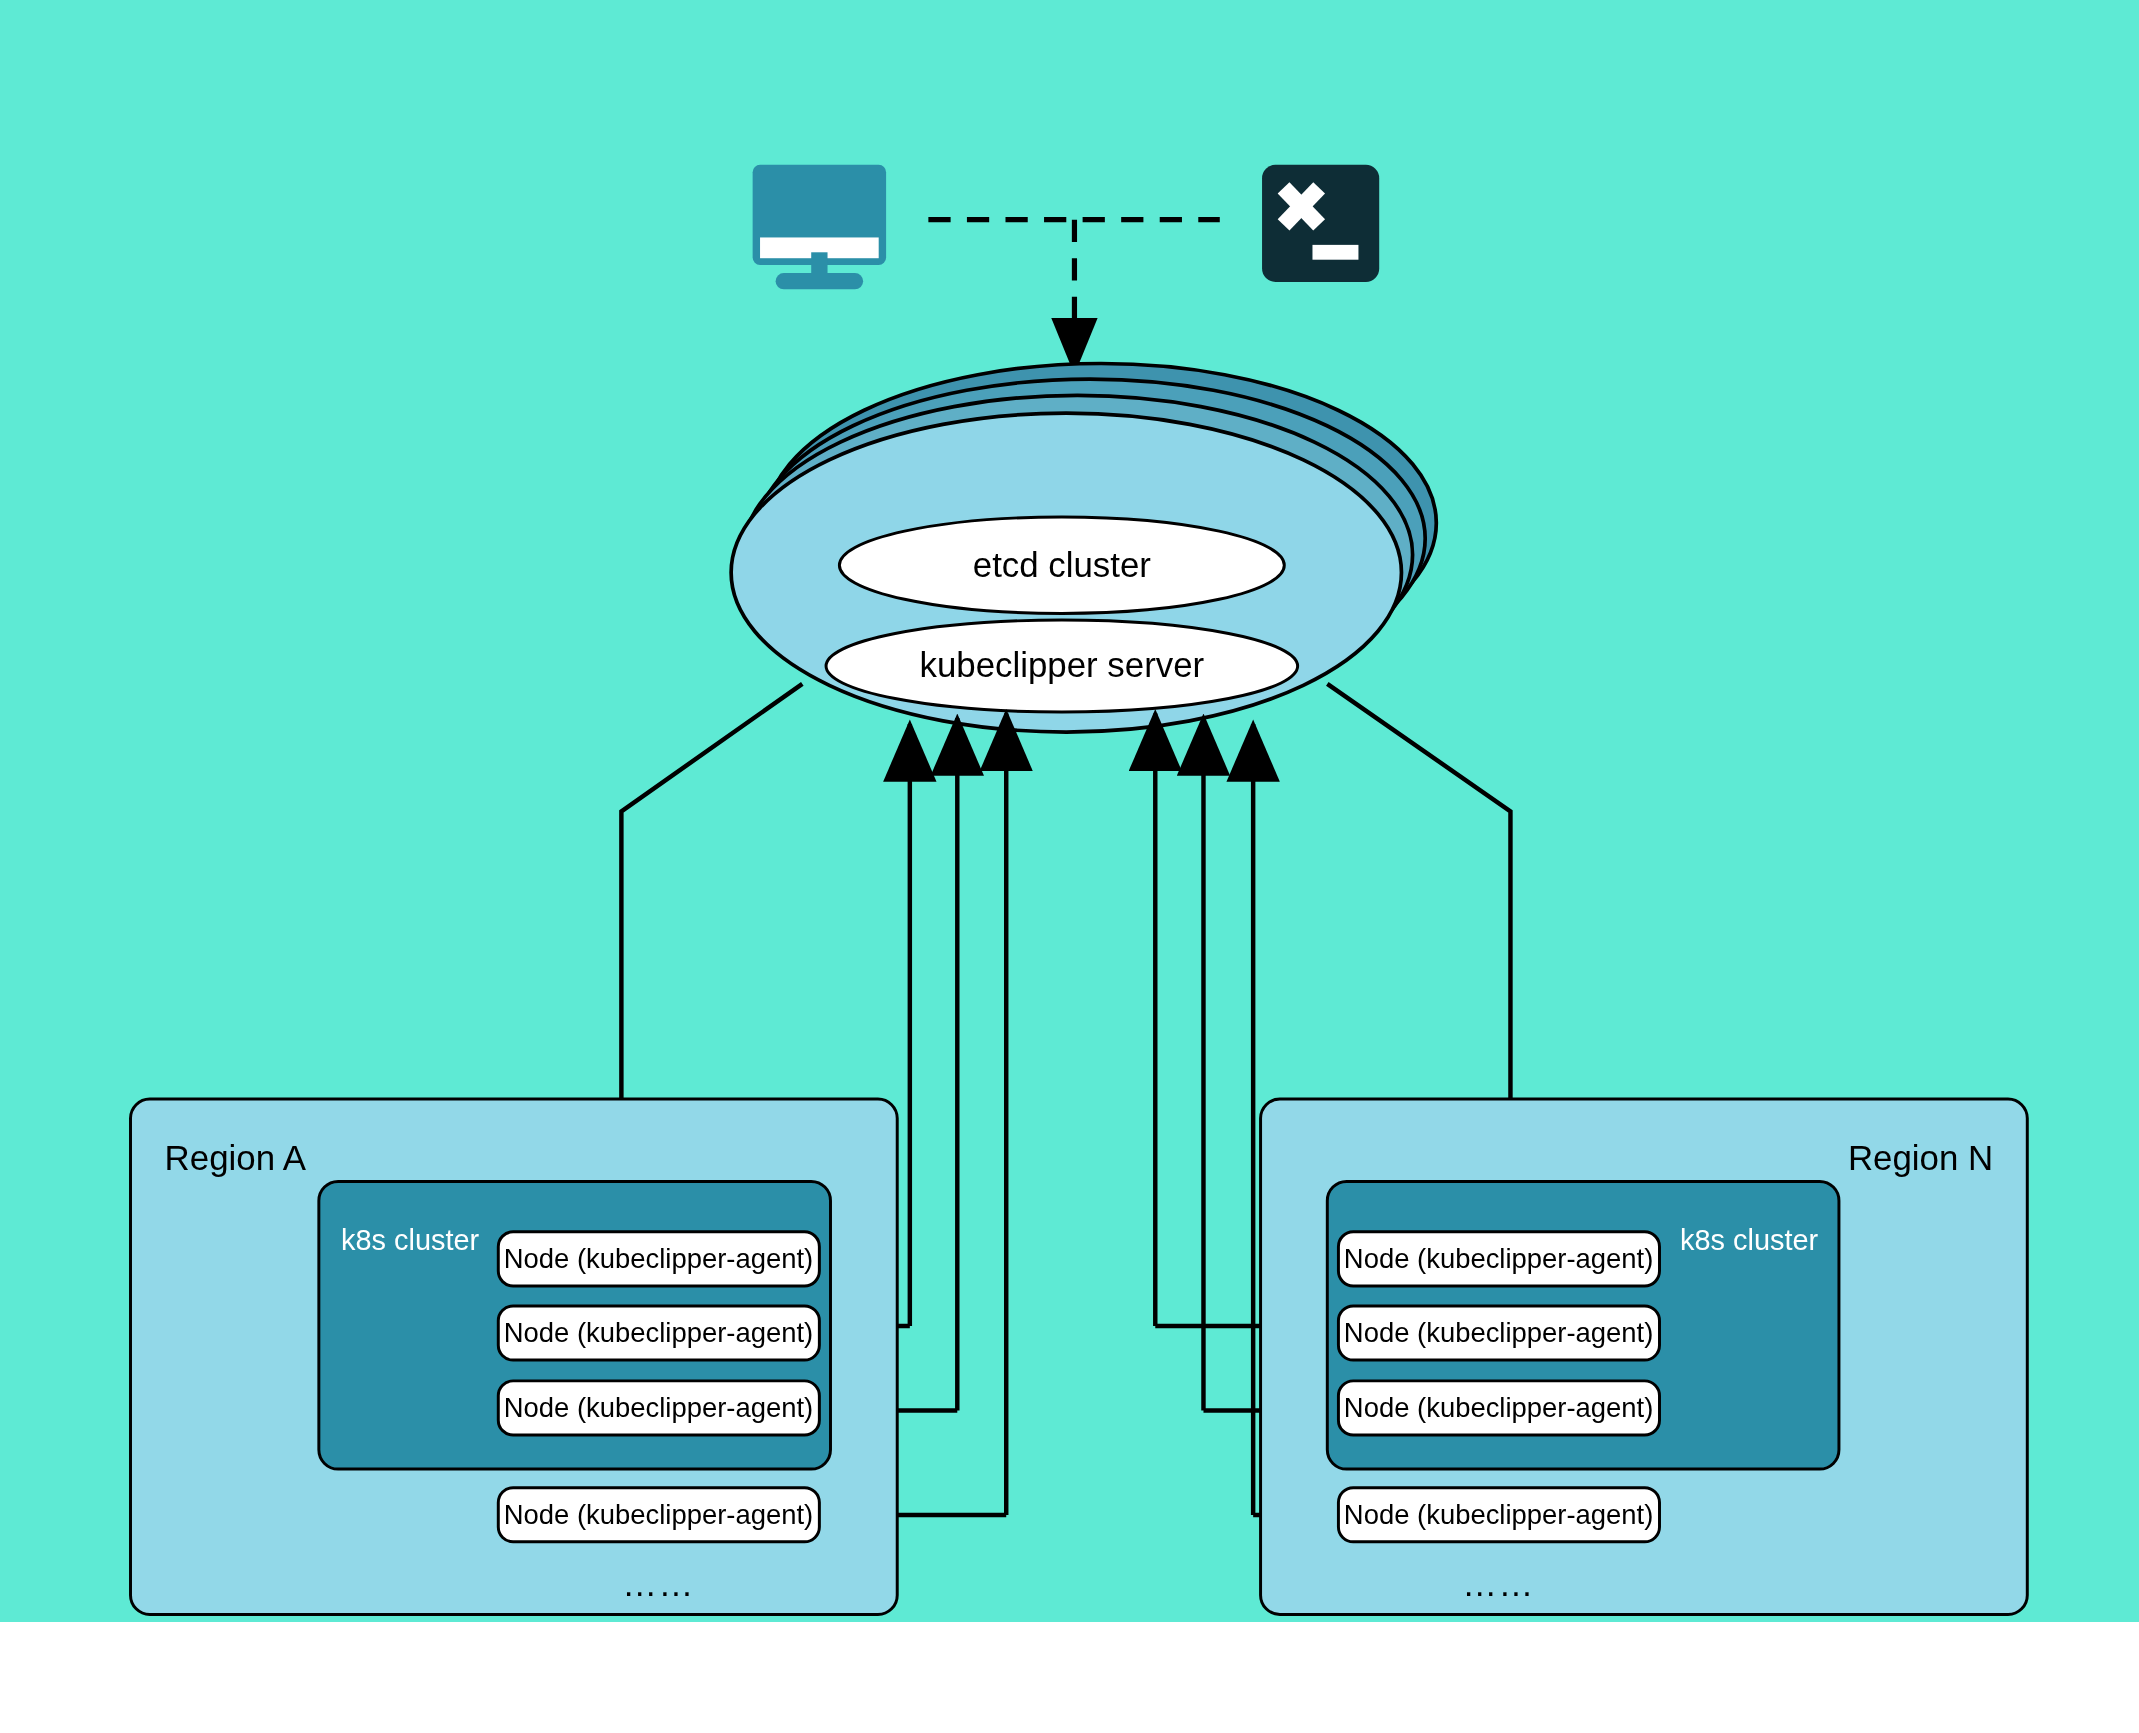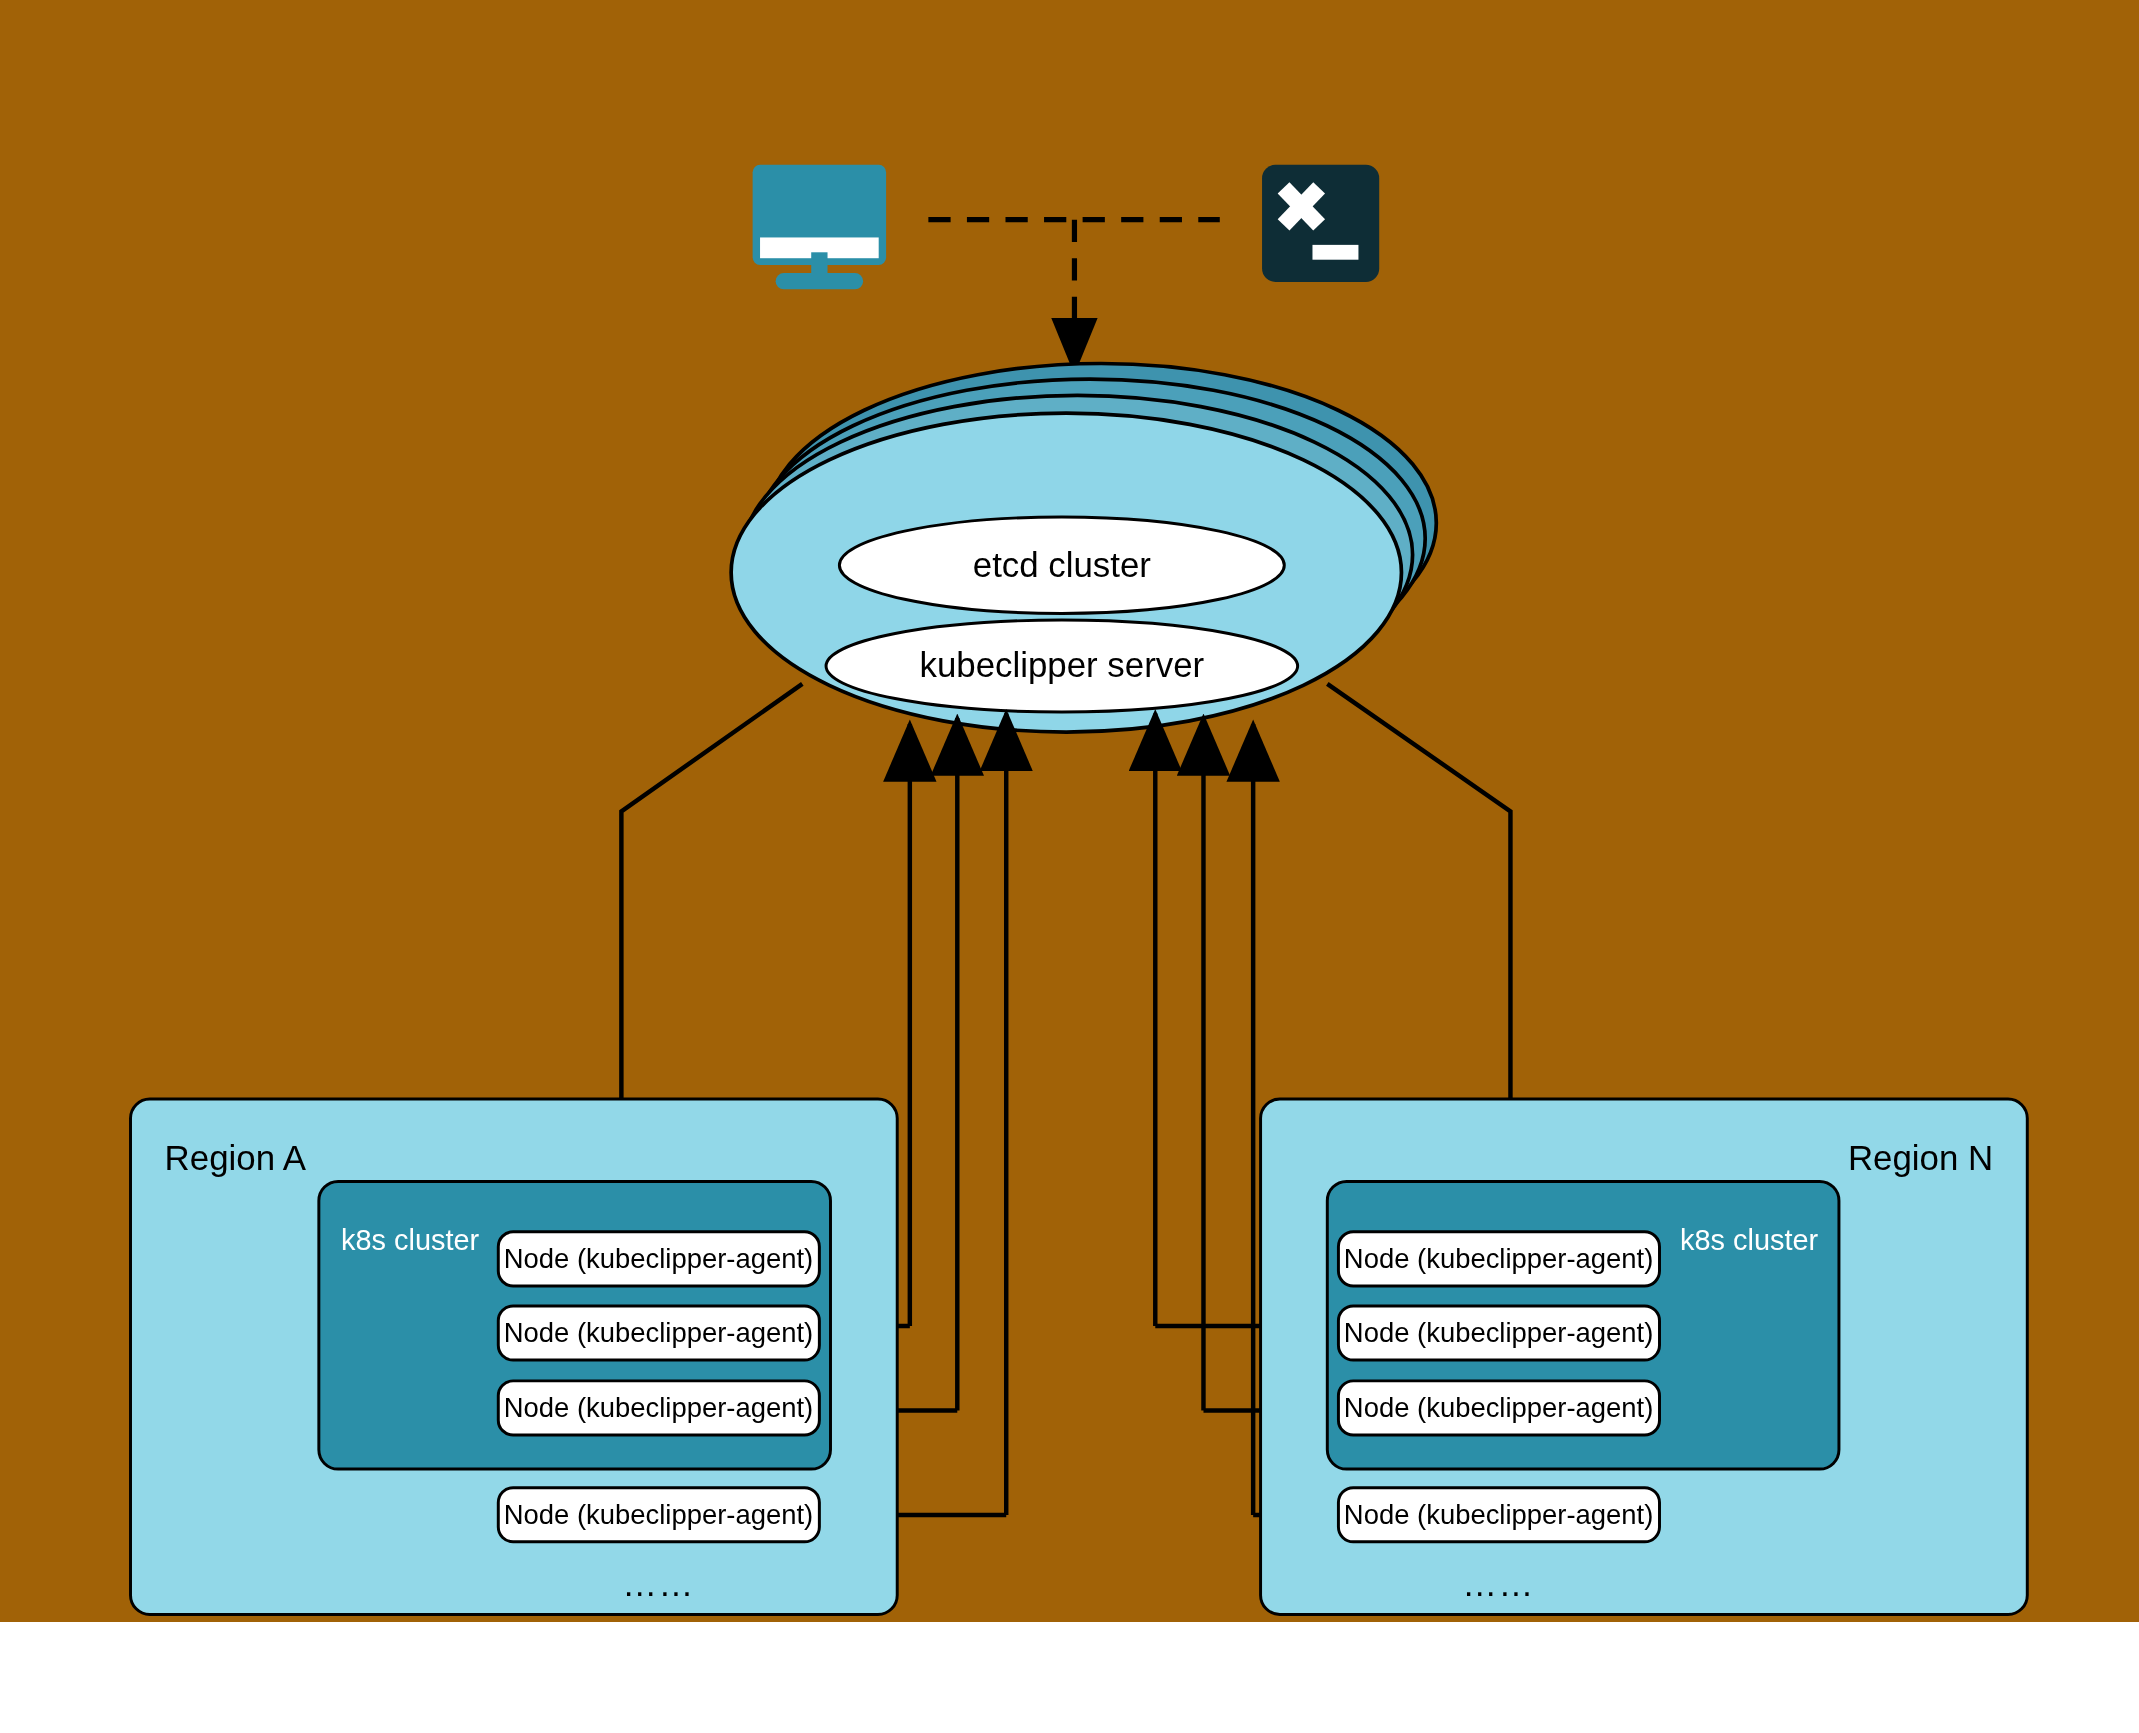--- a/index.html
+++ b/index.html
@@ -8,21 +8,21 @@
     padding: 0;
     background: #ffffff;
   }
   body {
     font-family: "Liberation Sans", "DejaVu Sans", sans-serif;
   }
   #stage {
     position: relative;
     width: 2140px;
     height: 1622px;
-    background: #a16207;
+    background: #5eead4;
     overflow: hidden;
   }
   #diagram-svg {
     position: absolute;
     left: 0;
     top: 0;
     width: 2140px;
     height: 1734px;
   }
   .svg-label {

